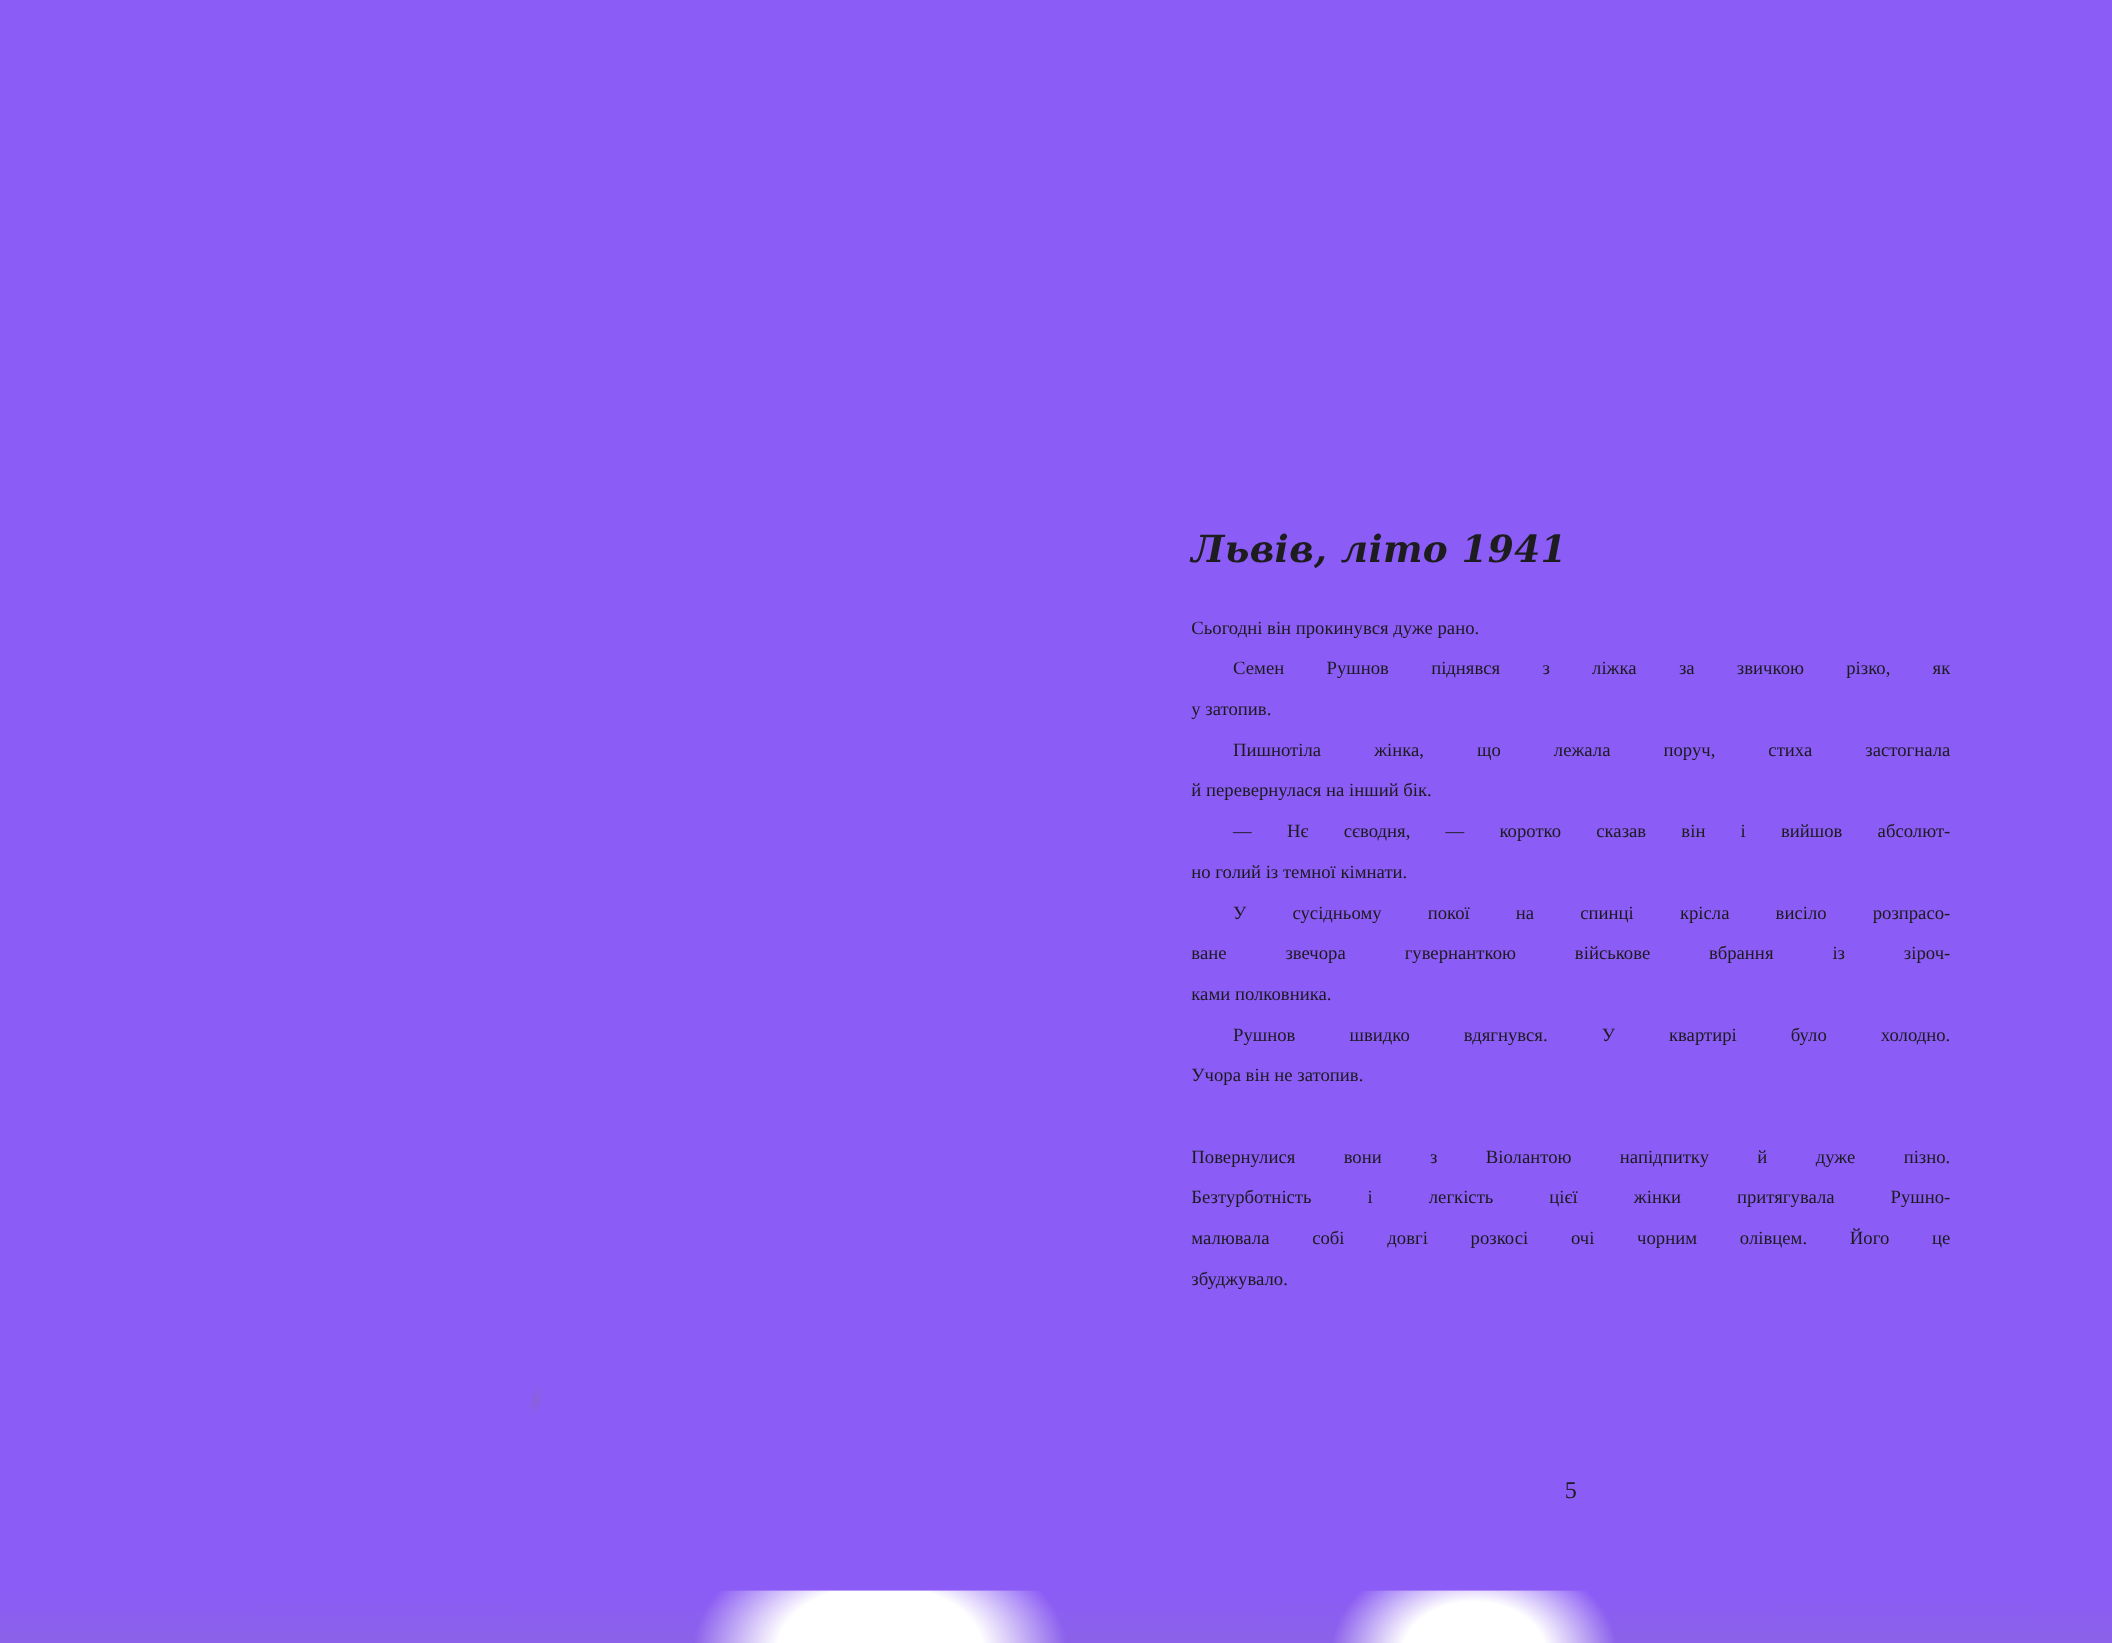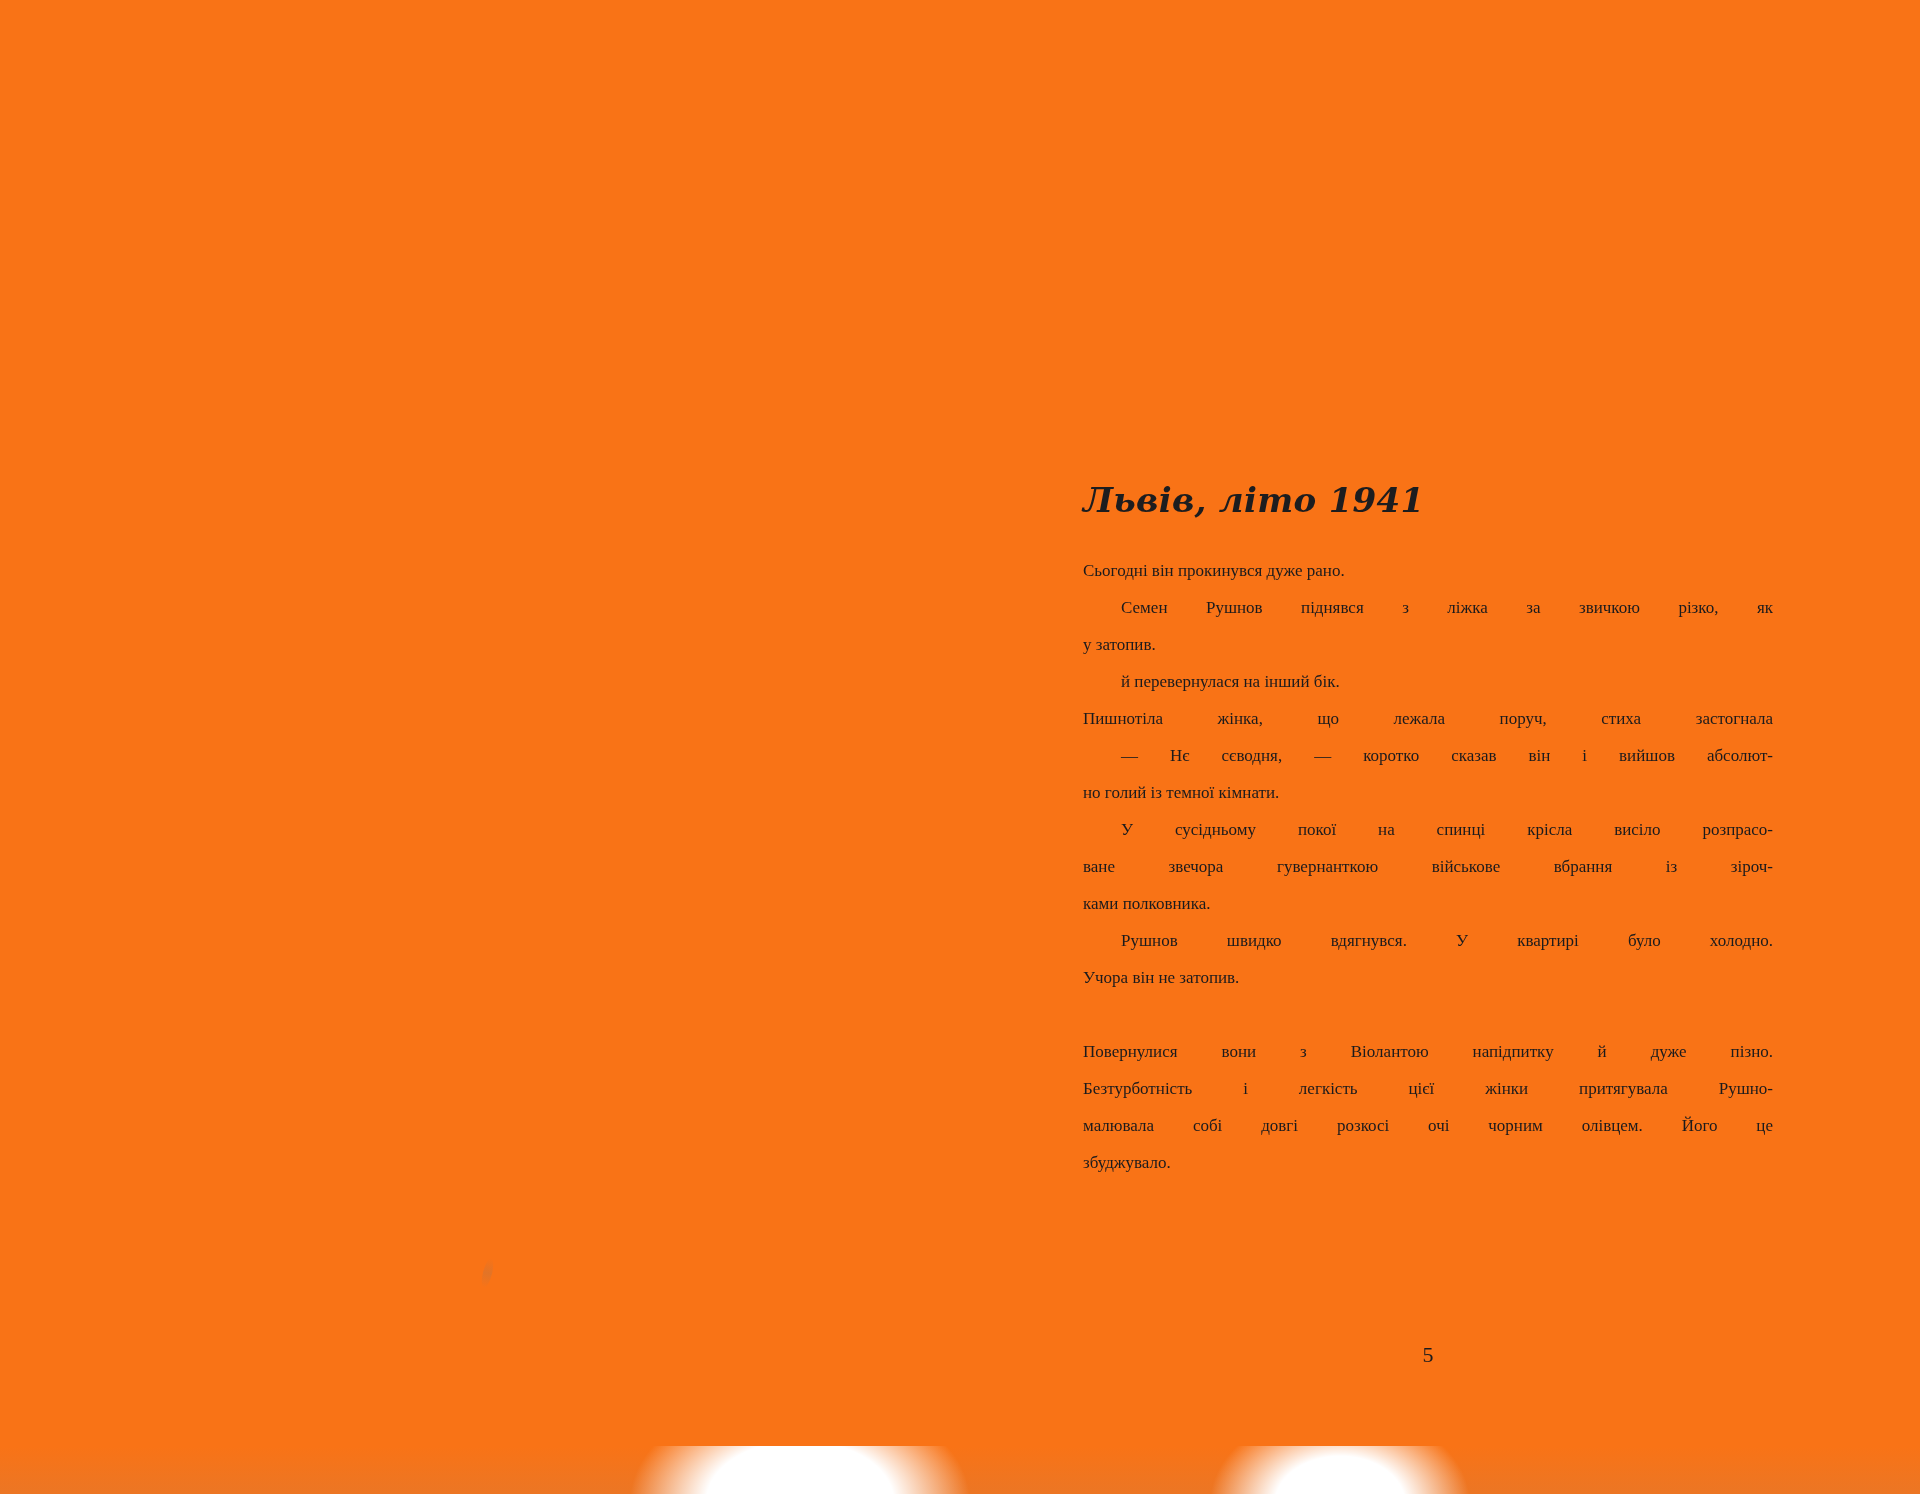--- a/index.html
+++ b/index.html
@@ -97,39 +97,39 @@
     width: 9px;
     height: 30px;
     background: linear-gradient(to bottom, rgba(120,120,120,0) 0%, rgba(120,120,120,0.18) 50%, rgba(120,120,120,0) 100%);
     transform: rotate(14deg);
     border-radius: 50%;
   }
 </style>
 </head>
 <body>
 
-<div class="screen" style="background: #f97316; text-decoration: underline;">
+<div class="screen" style="background: #8b5cf6; text-decoration: underline;">
 
   <div class="page page-left"></div>
 
   <div class="page page-right"></div>
 
   <h1 class="chapter-heading" style="color: rgb(29, 29, 31);">Львів, літо 1941</h1>
 
   <div class="body-text" id="paragraphs" style="color: rgb(27, 27, 29);">
       <p class="para">
         <span class="line last">Сьогодні він прокинувся дуже рано.</span>
       </p>
       <p class="para indent">
         <span class="line">Семен Рушнов піднявся з ліжка за звичкою різко, як</span>
         <span class="line last">у затопив.</span>
       </p>
       <p class="para indent">
+        <span class="line">Пишнотіла жінка, що лежала поруч, стиха застогнала</span>
         <span class="line last">й перевернулася на інший бік.</span>
-        <span class="line">Пишнотіла жінка, що лежала поруч, стиха застогнала</span>
       </p>
       <p class="para indent">
         <span class="line">— Нє сєводня, — коротко сказав він і вийшов абсолют-</span>
         <span class="line last">но голий із темної кімнати.</span>
       </p>
       <p class="para indent">
         <span class="line">У сусідньому покої на спинці крісла висіло розпрасо-</span>
         <span class="line">ване звечора гувернанткою військове вбрання із зіроч-</span>
         <span class="line last">ками полковника.</span>
       </p>

